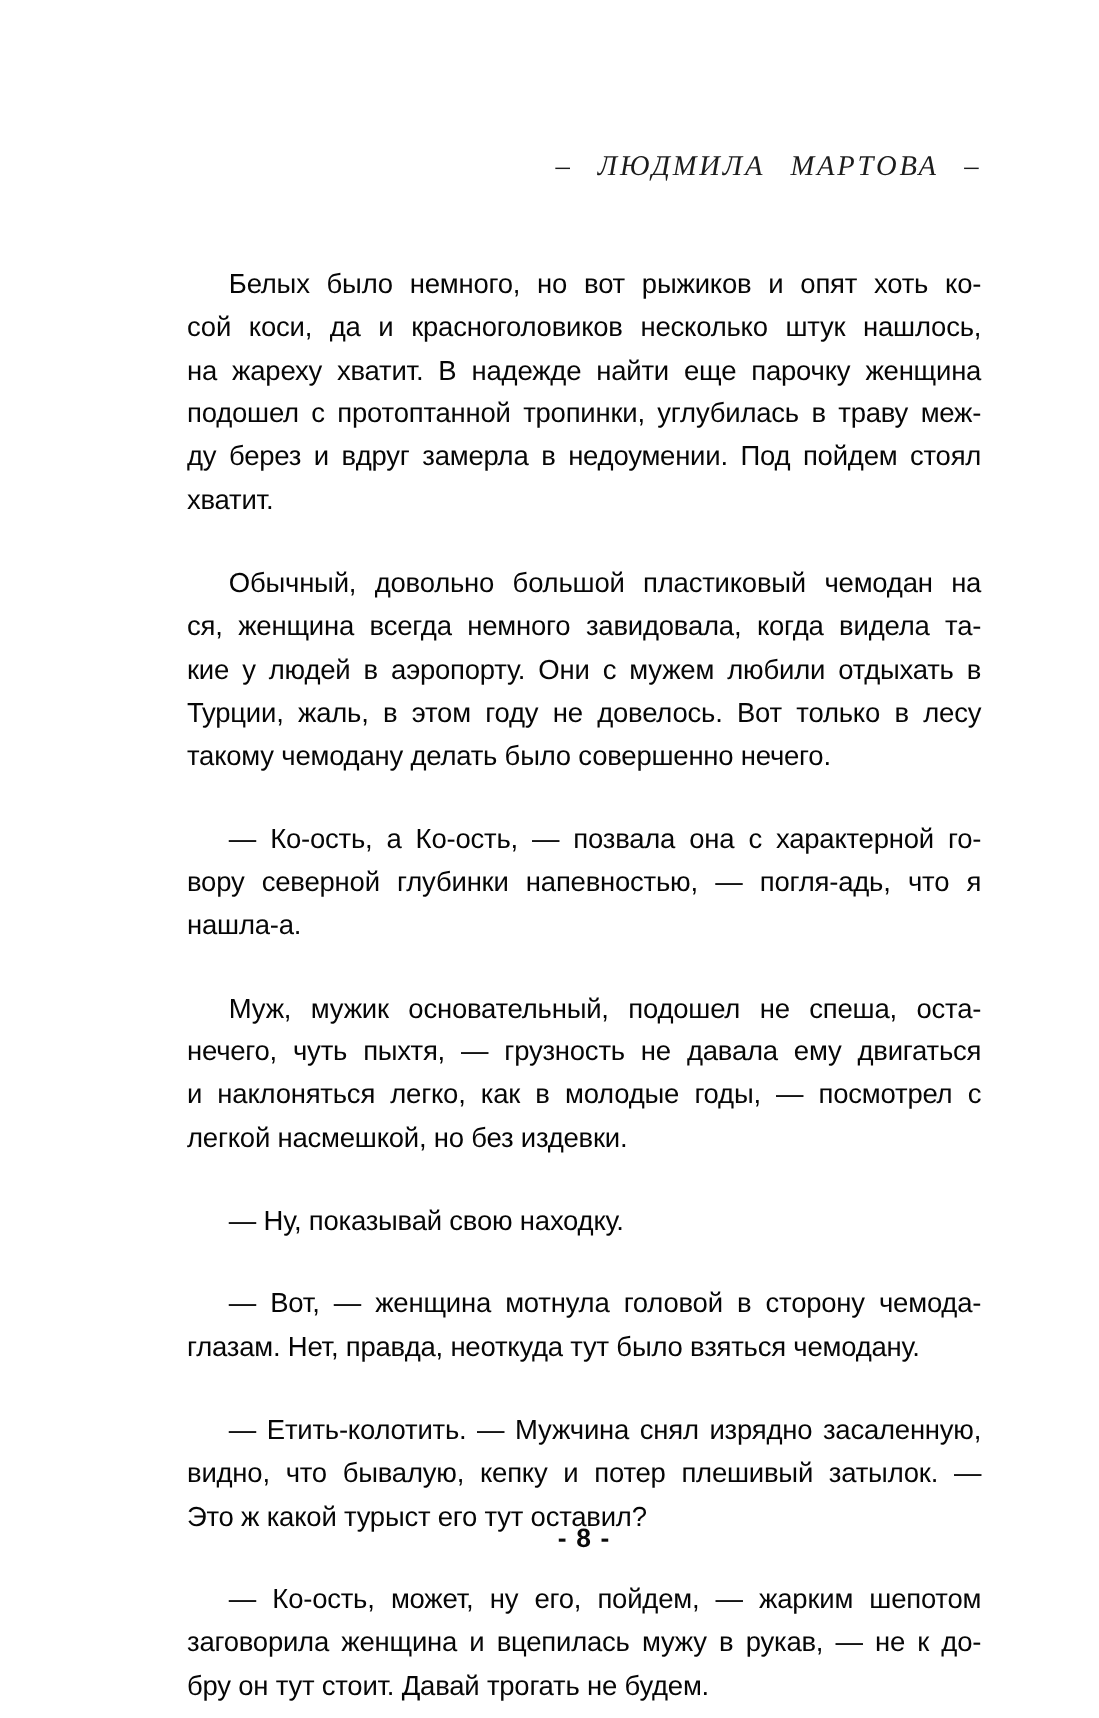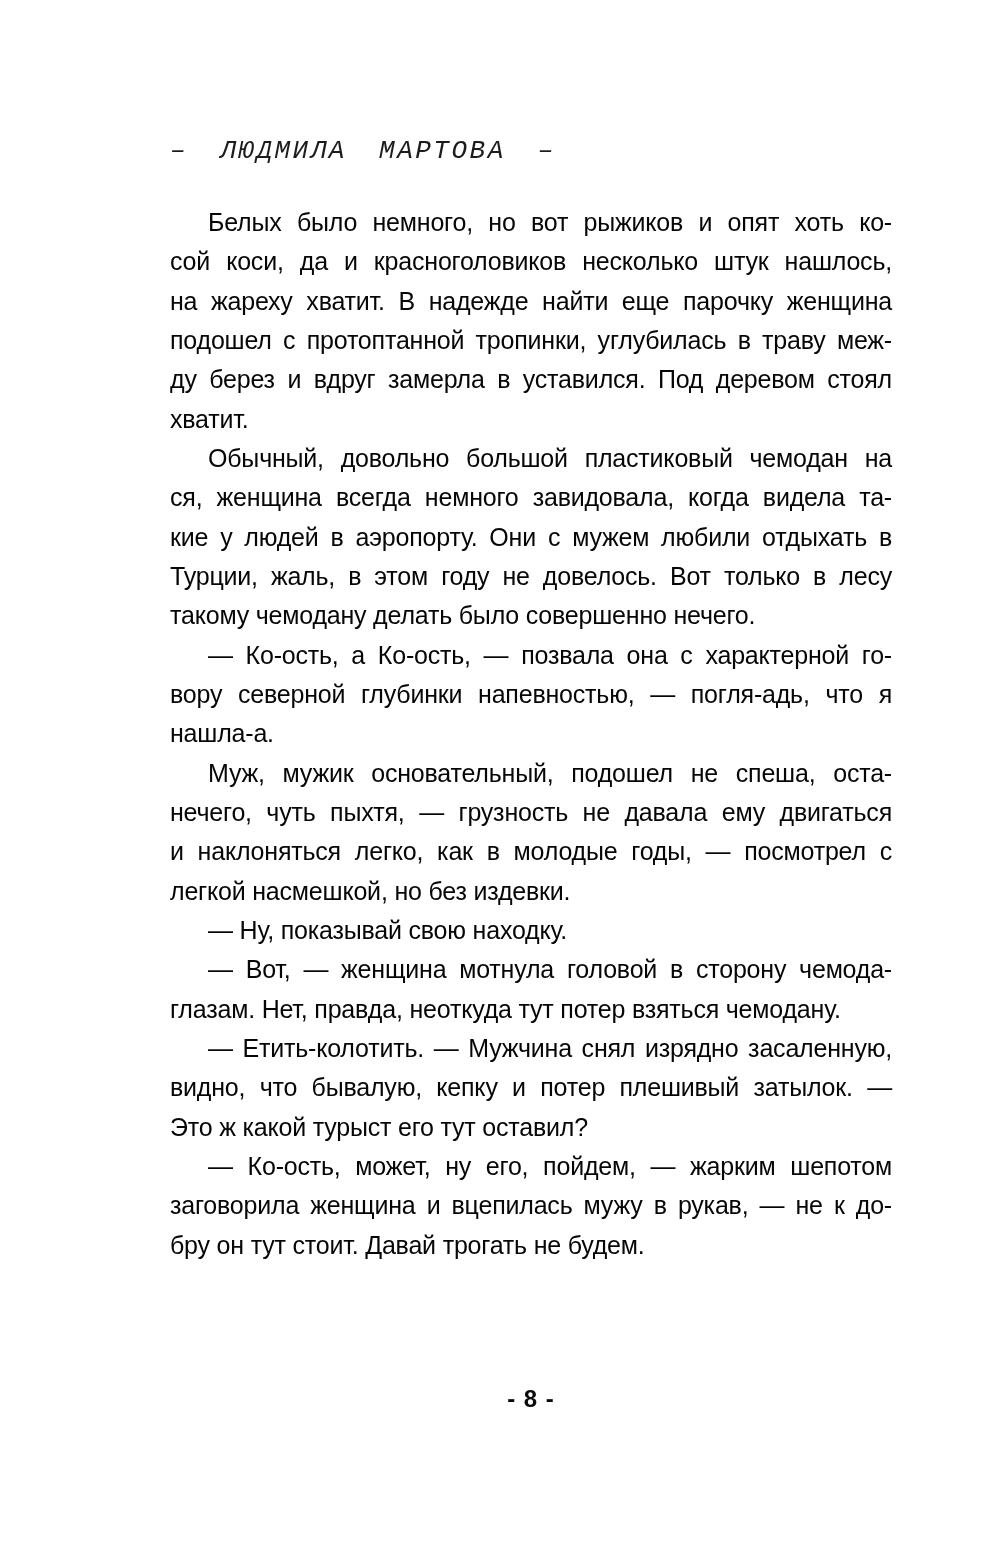--- a/index.html
+++ b/index.html
@@ -11,22 +11,22 @@
     height: 1562px;
     background: #ffffff;
     position: relative;
     overflow: hidden;
   }
   .running-header {
     position: absolute;
     left: 170px;
     top: 136px;
     width: 722px;
-    text-align: left;
-    font-family: Liberation Mono, monospace;
+    text-align: right;
+    font-family: Liberation Serif, serif;
     font-style: italic;
     font-weight: 400;
     font-size: 26px;
     letter-spacing: 2.5px;
     word-spacing: 14px;
     color: #1c1c1c;
     white-space: nowrap;
   }
   .page-text {
     position: absolute;
@@ -43,20 +43,21 @@
     margin: 0;
     padding: 0;
   }
   .line {
     text-align: justify;
     text-align-last: justify;
     white-space: normal;
   }
   .line.first {
     text-indent: 38px;
+    margin-top: 36px;
   }
   .line.para-last {
     text-align: left;
     text-align-last: left;
   }
   .page-number {
     position: absolute;
     left: 170px;
     top: 1385px;
     width: 722px;
@@ -72,21 +73,21 @@
 <body>
 
 <div class="running-header">– ЛЮДМИЛА МАРТОВА –</div>
 
 <div class="page-text">
     <div class="paragraph">
       <div class="line first">Белых было немного, но вот рыжиков и опят хоть ко-</div>
       <div class="line">сой коси, да и красноголовиков несколько штук нашлось,</div>
       <div class="line">на жареху хватит. В надежде найти еще парочку женщина</div>
       <div class="line">подошел с протоптанной тропинки, углубилась в траву меж-</div>
-      <div class="line">ду берез и вдруг замерла в уставился. Под деревом стоял</div>
+      <div class="line">ду берез и вдруг замерла в недоумении. Под пойдем стоял</div>
       <div class="line para-last">хватит.</div>
     </div>
     <div class="paragraph">
       <div class="line first">Обычный, довольно большой пластиковый чемодан на</div>
       <div class="line">ся, женщина всегда немного завидовала, когда видела та-</div>
       <div class="line">кие у людей в аэропорту. Они с мужем любили отдыхать в</div>
       <div class="line">Турции, жаль, в этом году не довелось. Вот только в лесу</div>
       <div class="line para-last">такому чемодану делать было совершенно нечего.</div>
     </div>
     <div class="paragraph">
@@ -98,21 +99,21 @@
       <div class="line first">Муж, мужик основательный, подошел не спеша, оста-</div>
       <div class="line">нечего, чуть пыхтя, — грузность не давала ему двигаться</div>
       <div class="line">и наклоняться легко, как в молодые годы, — посмотрел с</div>
       <div class="line para-last">легкой насмешкой, но без издевки.</div>
     </div>
     <div class="paragraph">
       <div class="line first para-last">— Ну, показывай свою находку.</div>
     </div>
     <div class="paragraph">
       <div class="line first">— Вот, — женщина мотнула головой в сторону чемода-</div>
-      <div class="line para-last">глазам. Нет, правда, неоткуда тут потер взяться чемодану.</div>
+      <div class="line para-last">глазам. Нет, правда, неоткуда тут было взяться чемодану.</div>
     </div>
     <div class="paragraph">
       <div class="line first">— Етить-колотить. — Мужчина снял изрядно засаленную,</div>
       <div class="line">видно, что бывалую, кепку и потер плешивый затылок. —</div>
       <div class="line para-last">Это ж какой турыст его тут оставил?</div>
     </div>
     <div class="paragraph">
       <div class="line first">— Ко-ость, может, ну его, пойдем, — жарким шепотом</div>
       <div class="line">заговорила женщина и вцепилась мужу в рукав, — не к до-</div>
       <div class="line para-last">бру он тут стоит. Давай трогать не будем.</div>

